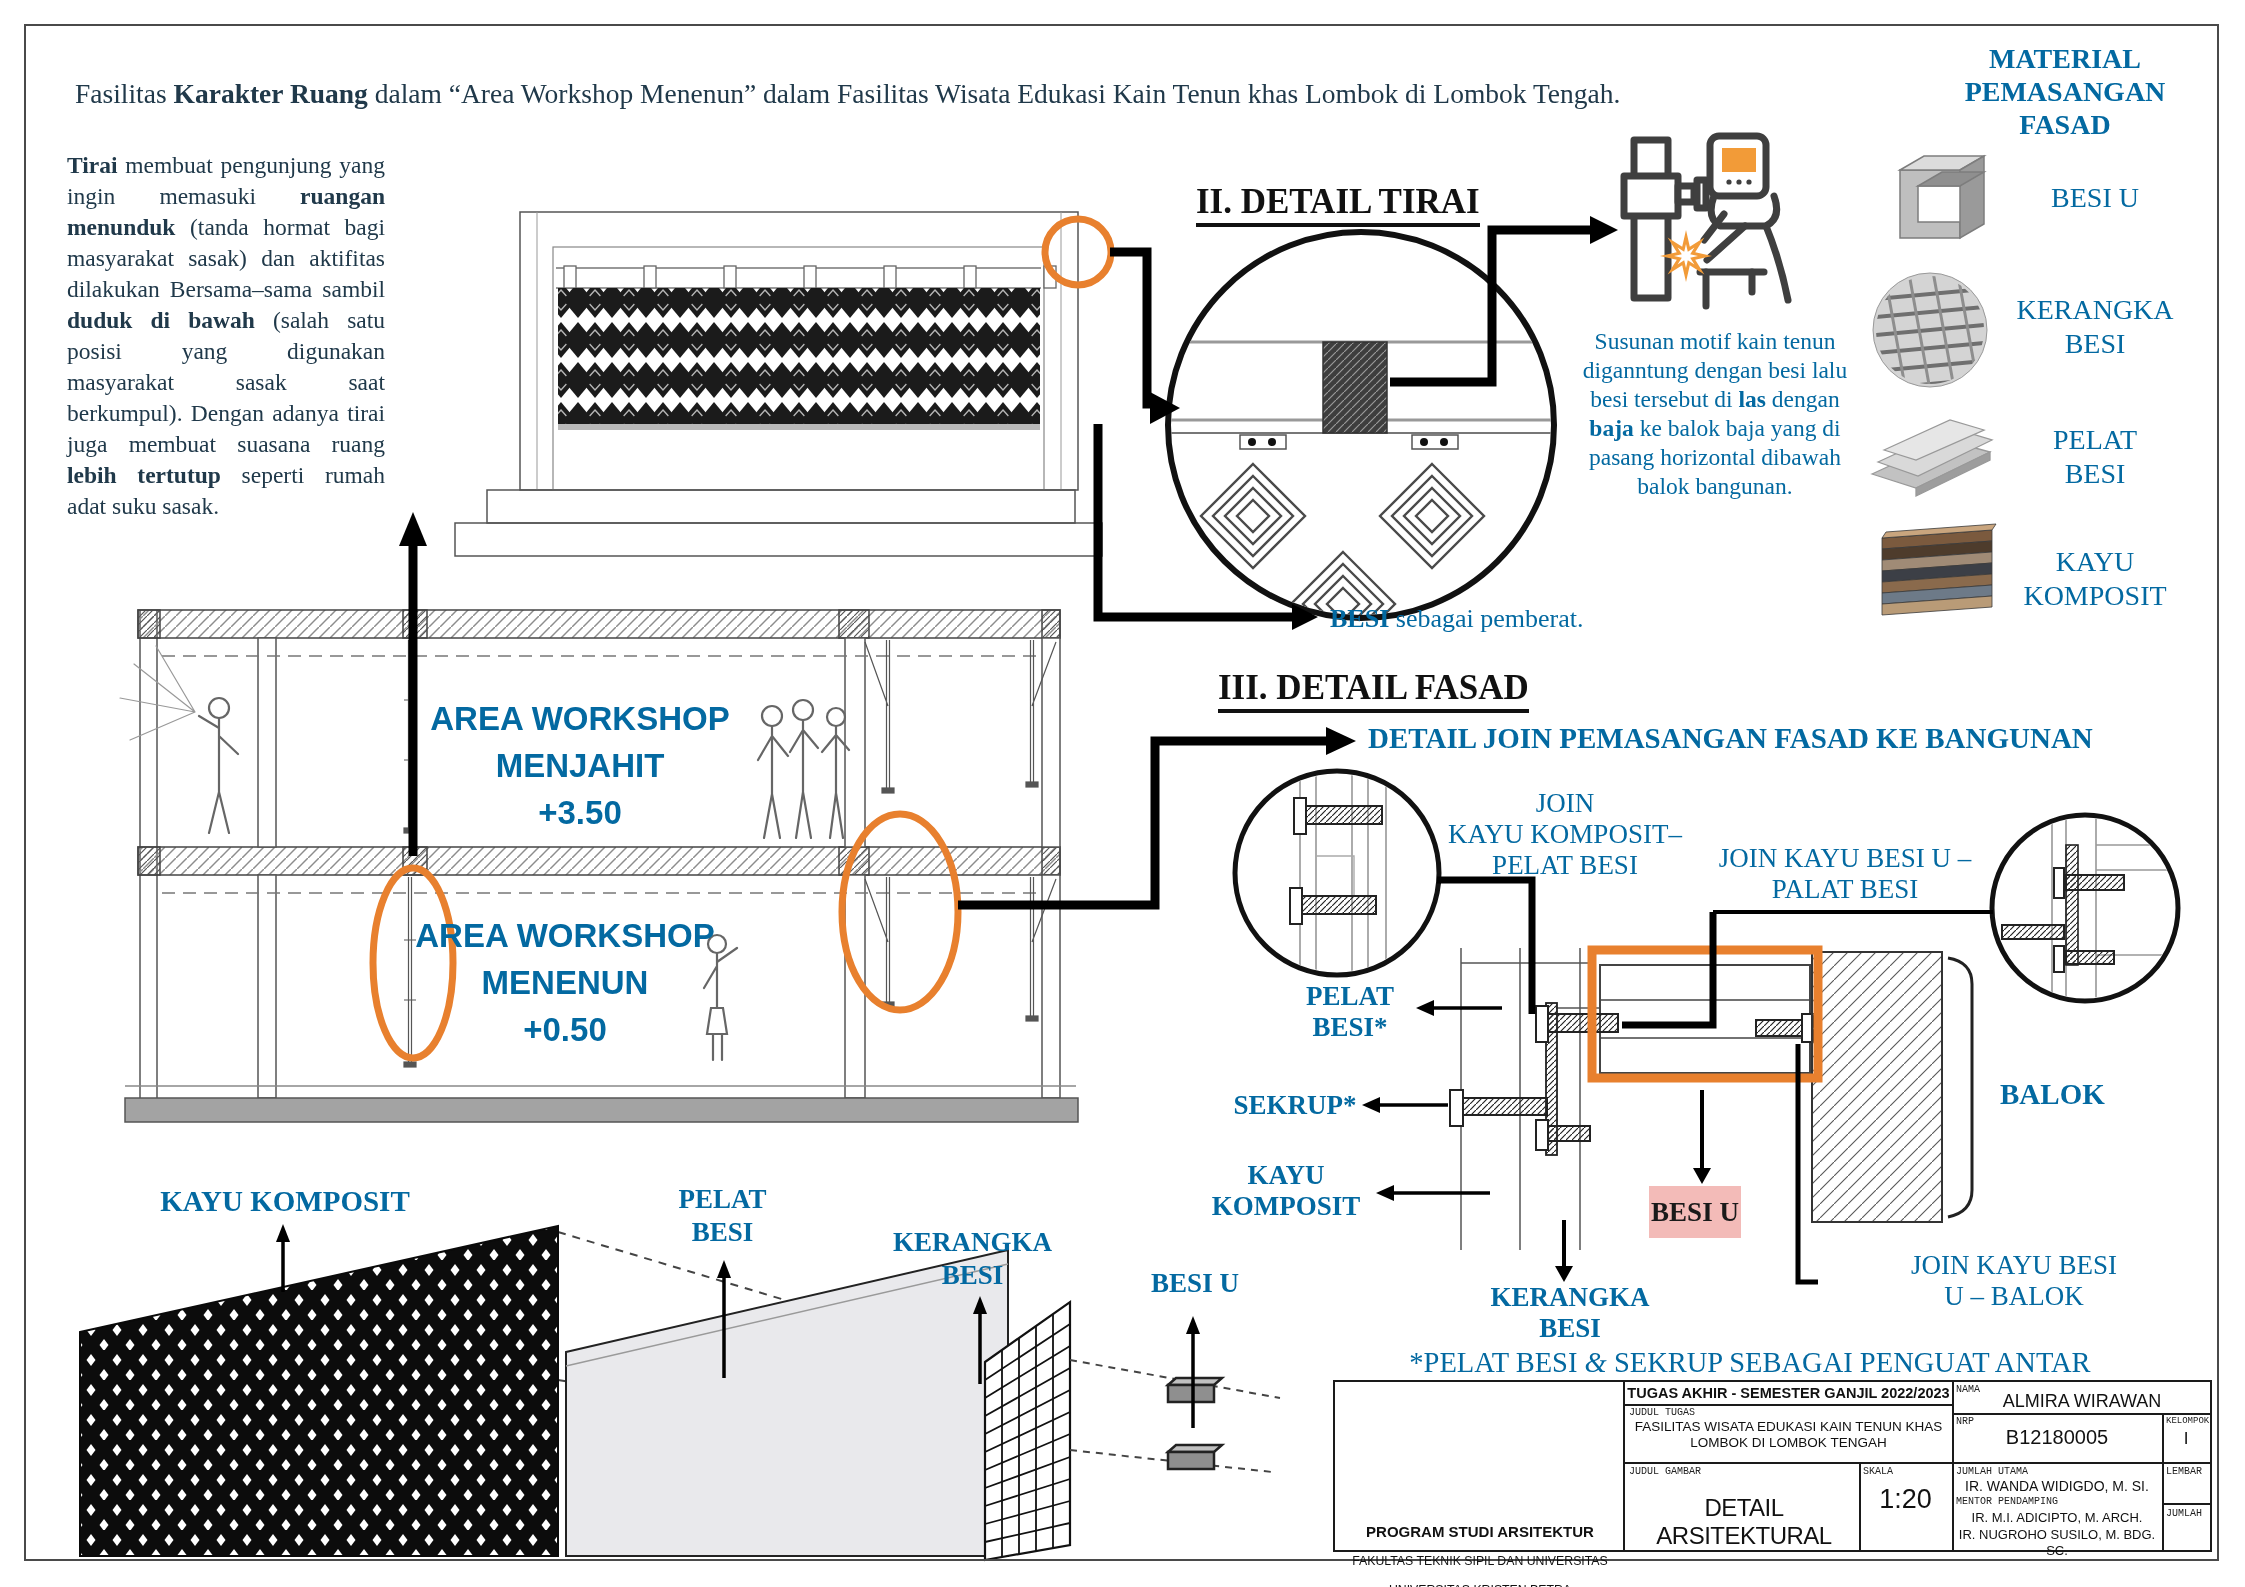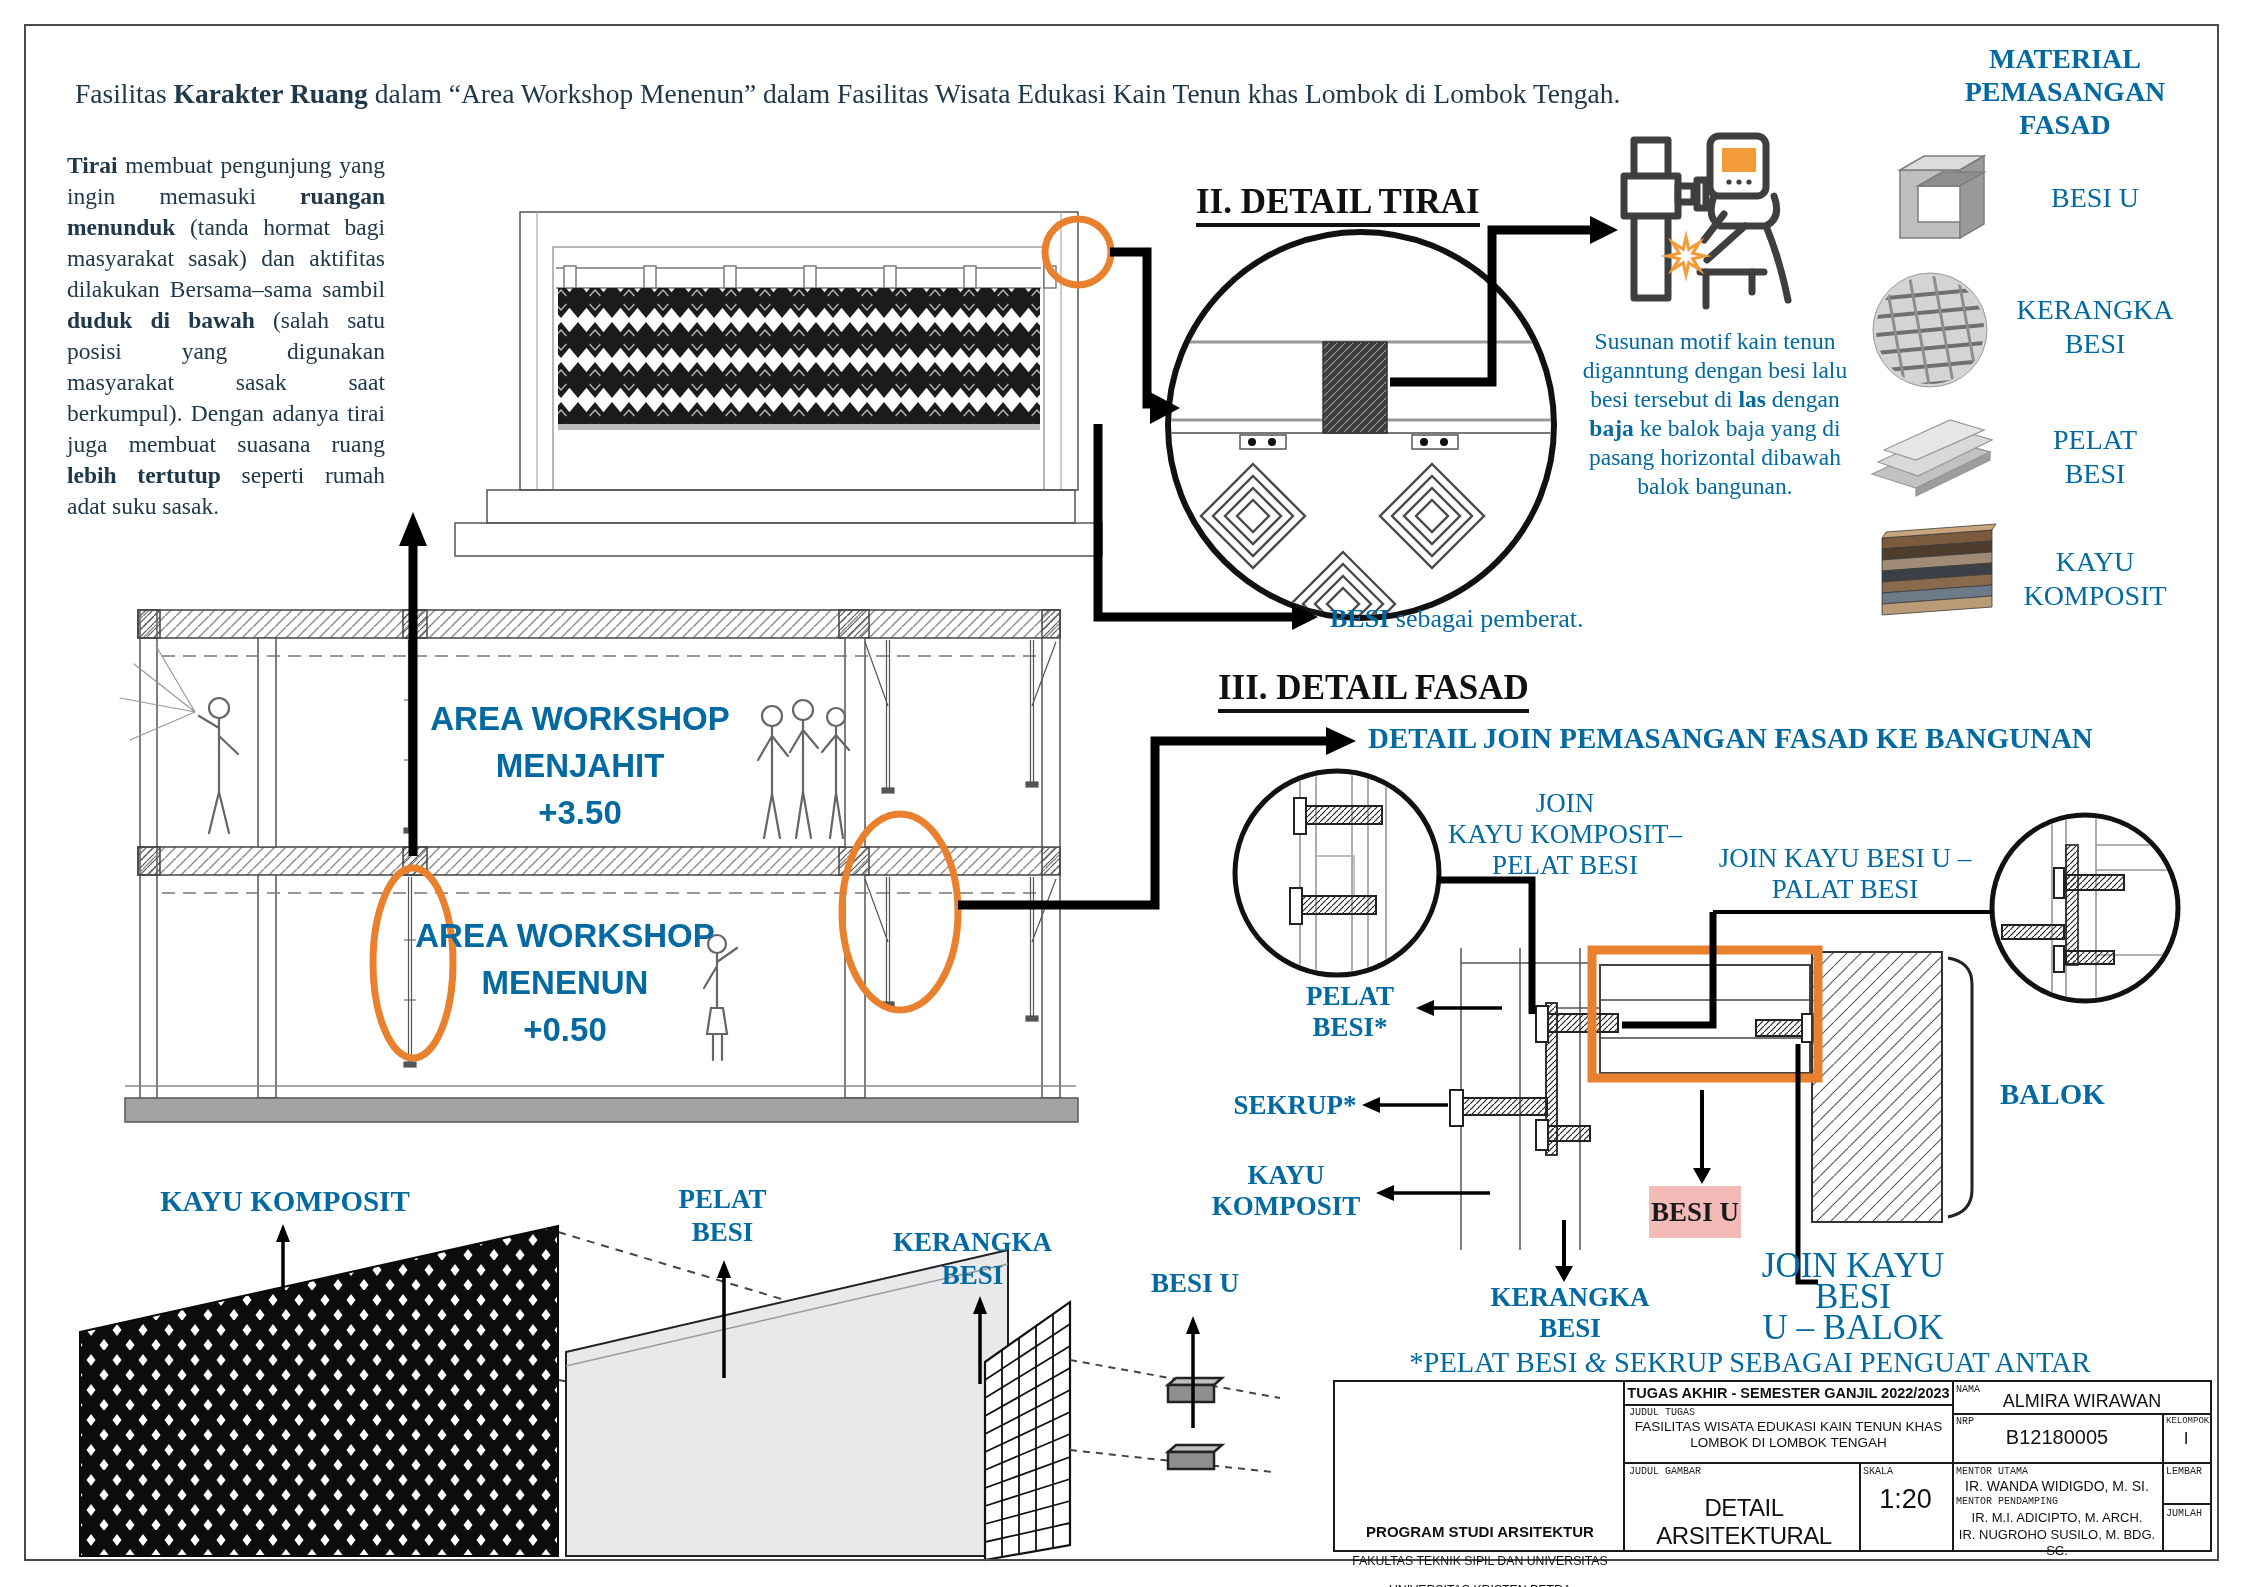--- a/index.html
+++ b/index.html
@@ -392,21 +392,21 @@
 BESI*</div>
   <div class="lbl c b" style="left:1225px;top:1090px;width:140px;font-size:27px">SEKRUP*</div>
   <div class="lbl c b" style="left:1206px;top:1160px;width:160px;font-size:27px;line-height:31px">KAYU
 KOMPOSIT</div>
   <div class="lbl c b" style="left:1490px;top:1282px;width:160px;font-size:27px;line-height:31px">KERANGKA
 BESI</div>
   <div class="pinkbox">
       <span>BESI U</span>
     </div>
   <div class="lbl b" style="left:2000px;top:1078px;width:160px;font-size:29px">BALOK</div>
-  <div class="lbl c" style="left:1728px;top:1250px;width:250px;font-size:35px;line-height:31px">JOIN KAYU BESI
+  <div class="lbl c" style="left:1889px;top:1250px;width:250px;font-size:27px;line-height:31px">JOIN KAYU BESI
 U – BALOK</div>
   <div class="lbl c" style="left:1350px;top:1347px;width:800px;font-size:28.5px"><span>*PELAT BESI </span><span class="i">&amp;</span><span> SEKRUP SEBAGAI PENGUAT ANTAR SAMBUNGAN</span></div>
 
   <div class="lbl c b" style="left:130px;top:1185px;width:310px;font-size:29px">KAYU KOMPOSIT</div>
   <div class="lbl c b" style="left:640px;top:1183px;width:165px;font-size:27px;line-height:33px">PELAT
 BESI</div>
   <div class="lbl c b" style="left:890px;top:1226px;width:165px;font-size:27px;line-height:33px">KERANGKA
 BESI</div>
   <div class="lbl c b" style="left:1115px;top:1268px;width:160px;font-size:27px">BESI U</div>
 
@@ -436,21 +436,21 @@
     <div class="tlabel" style="left:528px;top:84px">SKALA</div>
     <div class="tval" style="left:524px;top:102px;width:93px;font-size:27px">1:20</div>
 
     <div class="tlabel" style="left:621px;top:2px">NAMA</div>
     <div class="tval" style="left:619px;top:9px;width:256px;font-size:18px">ALMIRA WIRAWAN</div>
     <div class="tlabel" style="left:621px;top:34px">NRP</div>
     <div class="tval" style="left:619px;top:44px;width:206px;font-size:20px">B12180005</div>
     <div class="tlabel" style="left:831px;top:34px;font-size:9px">KELOMPOK</div>
     <div class="tval" style="left:827px;top:47px;width:48px;font-size:17px">I</div>
 
-    <div class="tlabel" style="left:621px;top:84px">MENTOR UTAMA</div>
+    <div class="tlabel" style="left:621px;top:84px">JUMLAH UTAMA</div>
     <div class="tval" style="left:619px;top:96px;width:206px;font-size:14px">IR. WANDA WIDIGDO,  M. SI.</div>
     <div class="tlabel" style="left:621px;top:114px">MENTOR PENDAMPING</div>
     <div class="tval" style="left:619px;top:128px;width:206px;font-size:13px;line-height:16.5px">IR. M.I. ADICIPTO, M. ARCH.
 IR. NUGROHO SUSILO, M. BDG. SC.</div>
     <div class="tlabel" style="left:831px;top:84px">LEMBAR</div>
     <div class="tlabel" style="left:831px;top:126px">JUMLAH</div>
   </div>
 
 </div>
 

